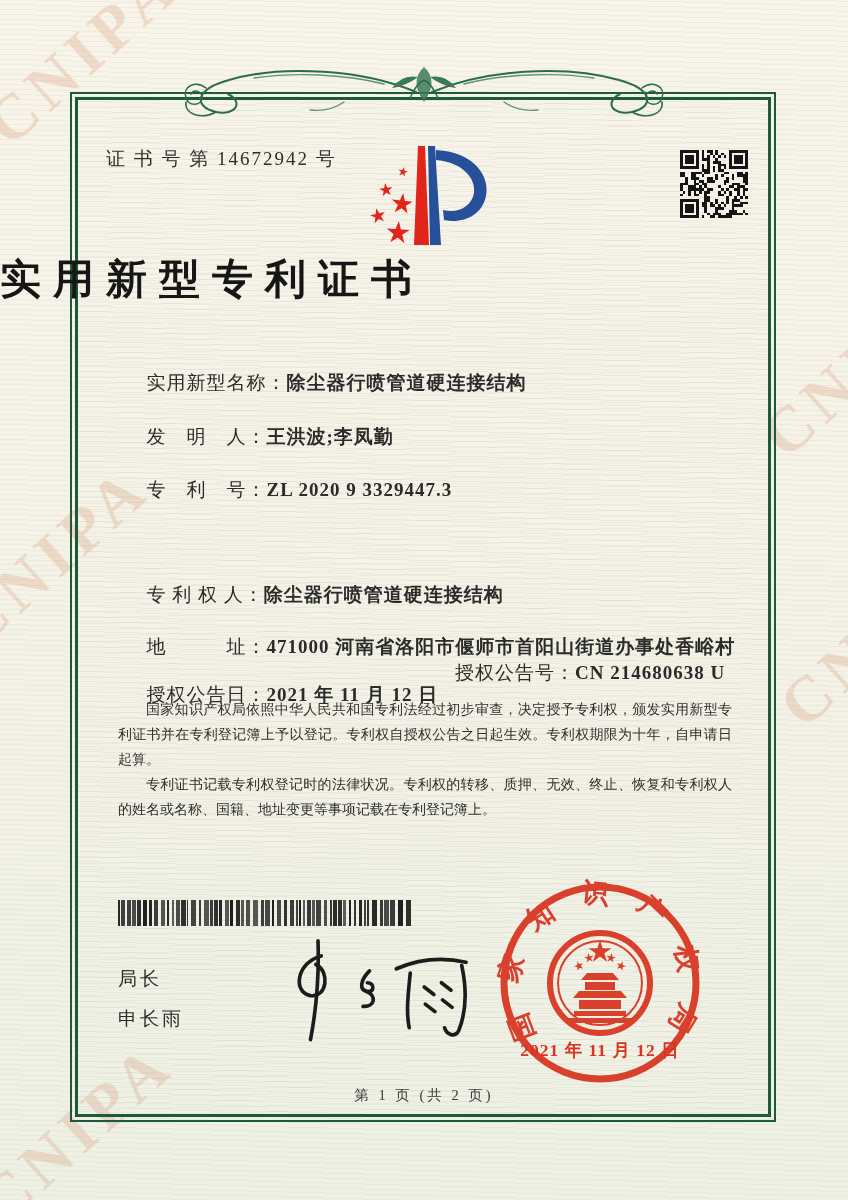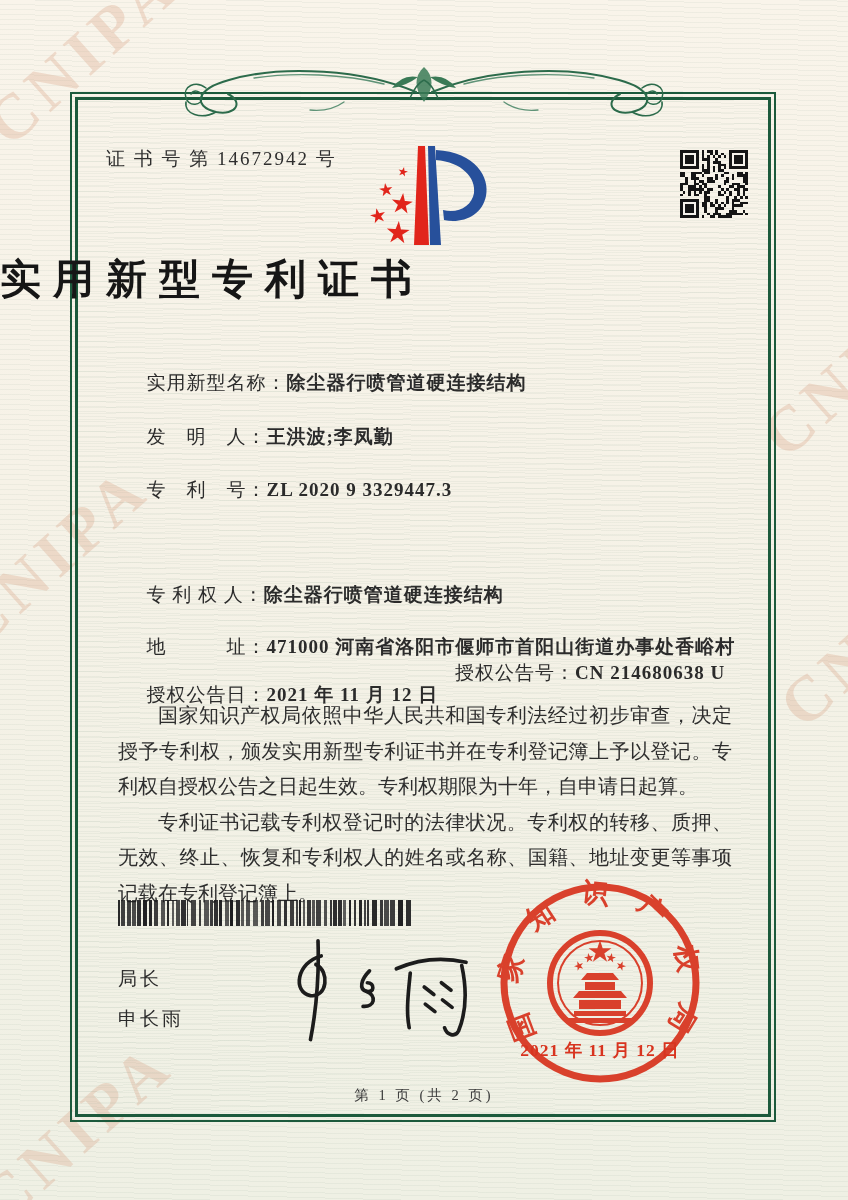--- a/index.html
+++ b/index.html
@@ -32,21 +32,21 @@
   .title{
     position:absolute; left:0; top:252px; width:100%; 
     font-size:41px; font-weight:bold; letter-spacing:12px; color:#161616;
   }
   .field-row{position:absolute; left:118px; width:612px; font-size:19px; white-space:pre;}
   .flabel{letter-spacing:1px; color:#2b2b2b;}
   .fvalue{letter-spacing:1px; color:#2b2b2b;font-weight:bold;}
   .pair2{position:absolute; left:337px; top:0; white-space:pre;}
   .body-text{
     position:absolute; left:118px; top:698px; width:614px;
-    font-size:20px; line-height:1.78; text-align:justify; color:#2e2e2e;
+    font-size:14px; line-height:1.78; text-align:justify; color:#2e2e2e;
   }
   .body-text p{margin:0; text-indent:2em;}
   .barcode{position:absolute; left:118px; top:900px; width:296px; height:26px;
     display:flex; align-items:stretch;}
   .barcode span{display:inline-block; height:100%; background:#1d1d1f;}
   .officer-title{position:absolute; left:118px; top:966px; font-size:19px; letter-spacing:3px;}
   .officer-name{position:absolute; left:118px; top:1006px; font-size:19px; letter-spacing:3px;}
   .signature{position:absolute; left:262px; top:928px; width:215px; height:118px;}
   .seal{position:absolute; left:495px; top:878px; width:210px; height:210px;}
   .seal-date{

